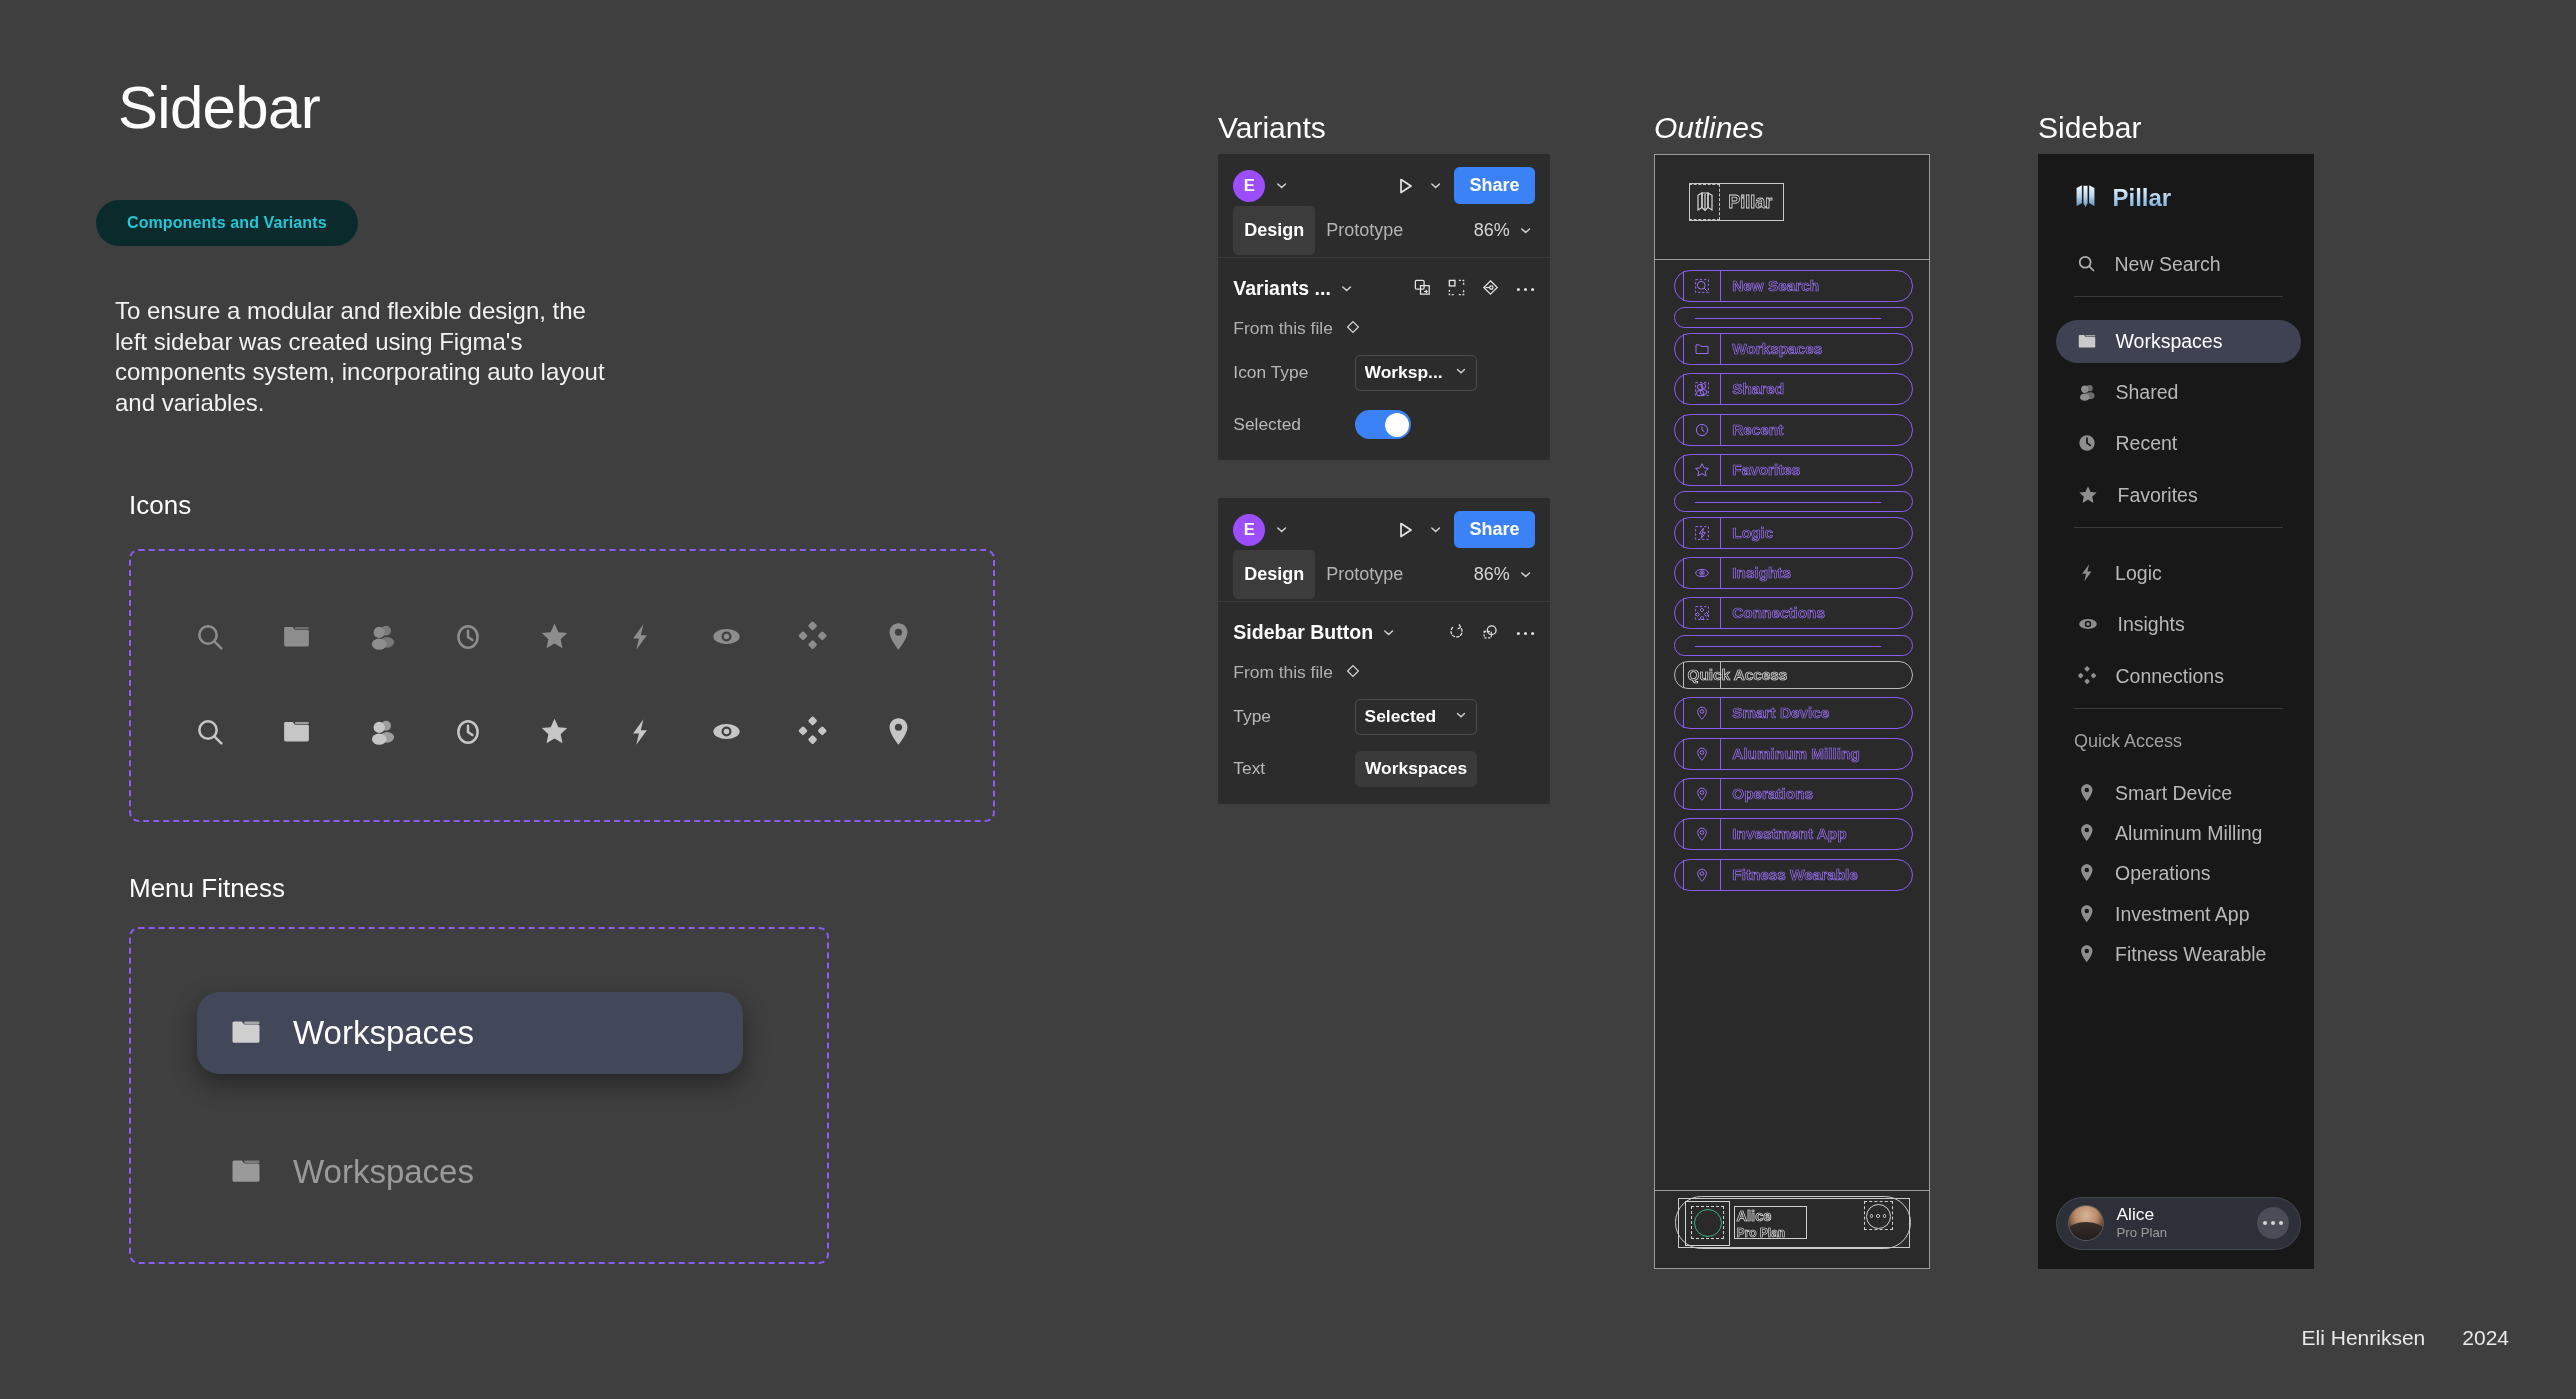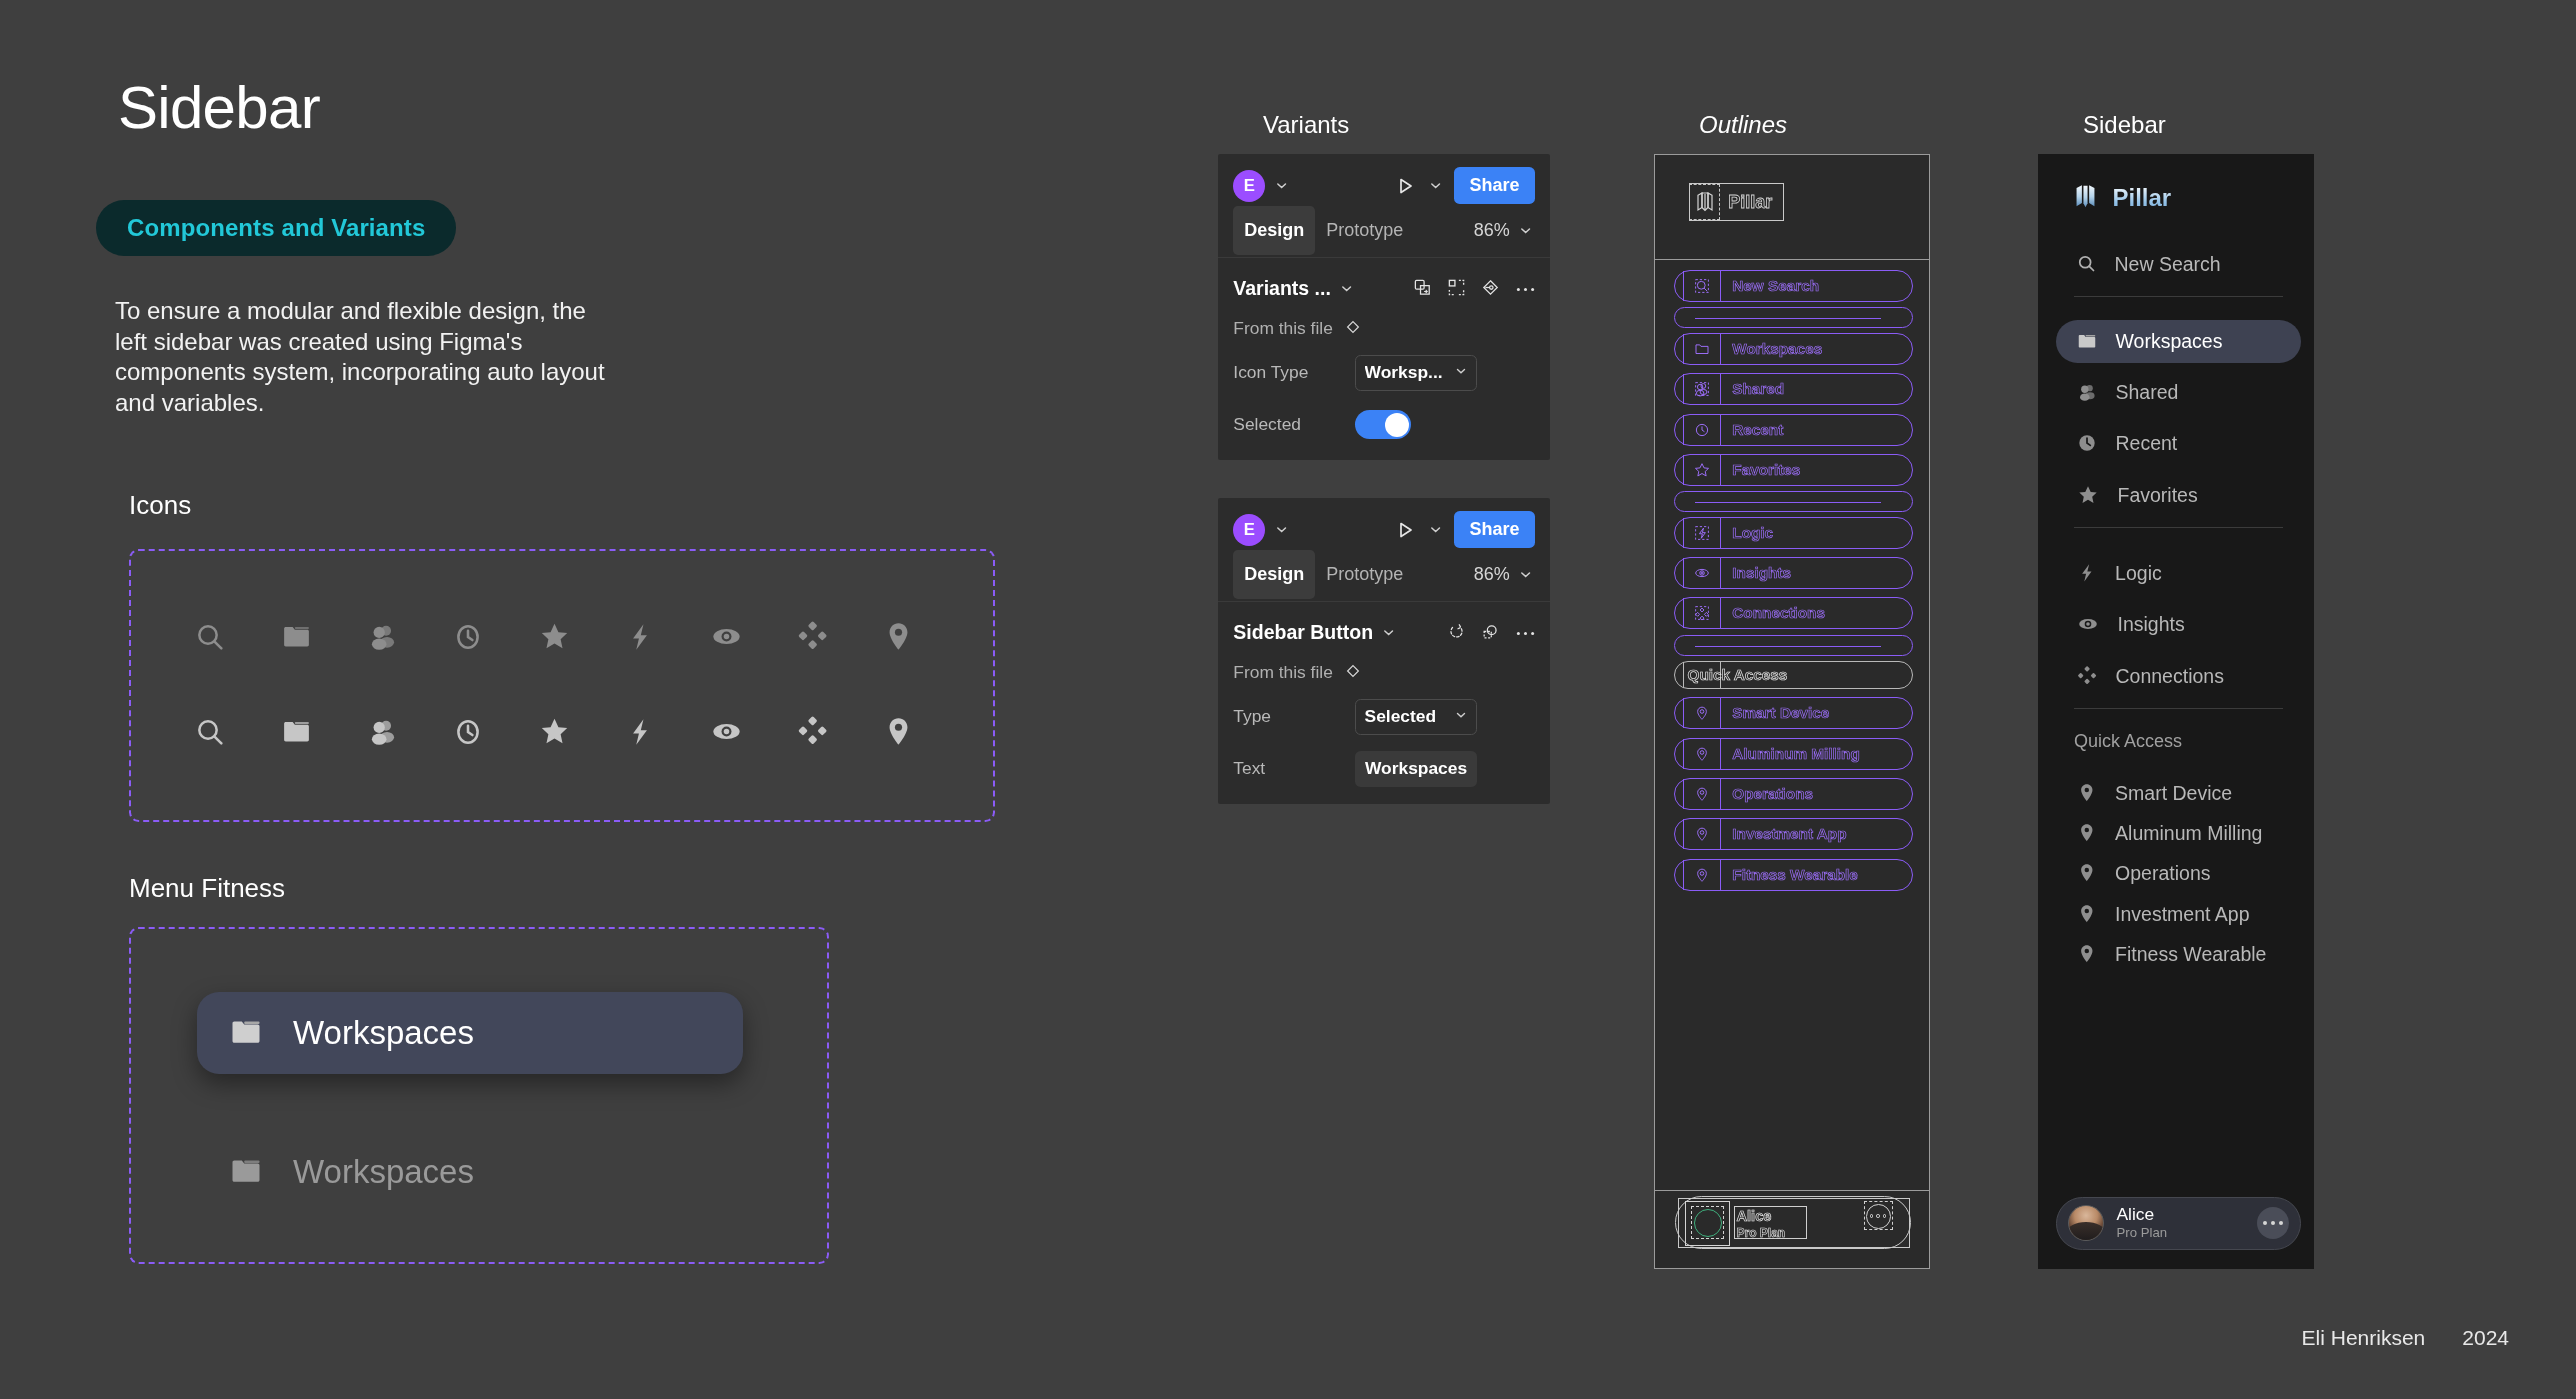--- a/index.html
+++ b/index.html
@@ -17,21 +17,21 @@
   
   #page-title {
     left:118px; top:73px;
     font-size:60px; font-weight:400; letter-spacing:-0.7px; color:#ffffff;
   }
   #tag-pill {
     left:96px; top:200px;
     background:#0b2a2c;
     border-radius:31px;
     padding:14px 31px;
-    font-size:24px; font-weight:700; color:#22c8d8;
+    font-size:16px; font-weight:700; color:#22c8d8;
     letter-spacing:0.1px;
   }
   #intro-text {
     left:115px; top:296px;
     width:501px;
     font-size:24px; line-height:1.28; color:#f2f2f2; font-weight:400;
   }
   .section-label {
     font-size:26px; font-weight:400; color:#ffffff;
   }
@@ -66,21 +66,21 @@
     left:197px; top:992px; width:546px;
     background:#42475a;
     box-shadow:0 9.7px 24px rgba(0,0,0,0.40);
   }
   #mbtn-plain { left:197px; top:1131px; width:546px; background:transparent; }
   .mbtn-label { font-size:33px; font-weight:400; }
   #mbtn-selected .mbtn-label { color:#ffffff; }
   #mbtn-plain .mbtn-label { color:#9a9a9a; }
 
   
-  .col-heading { font-size:24px; font-weight:400; color:#ffffff;margin-left:45px; }
+  .col-heading { font-size:30px; font-weight:400; color:#ffffff; }
   #variants-heading { left:1218px; top:111px; }
   #outlines-heading { left:1654px; top:111px;font-style:italic; }
   #sidebar-heading  { left:2038px; top:111px; }
 
   
   .vcard {
     position:absolute;
     width:332px;
     background:#2c2c2c;
     border-radius:2.1px;

